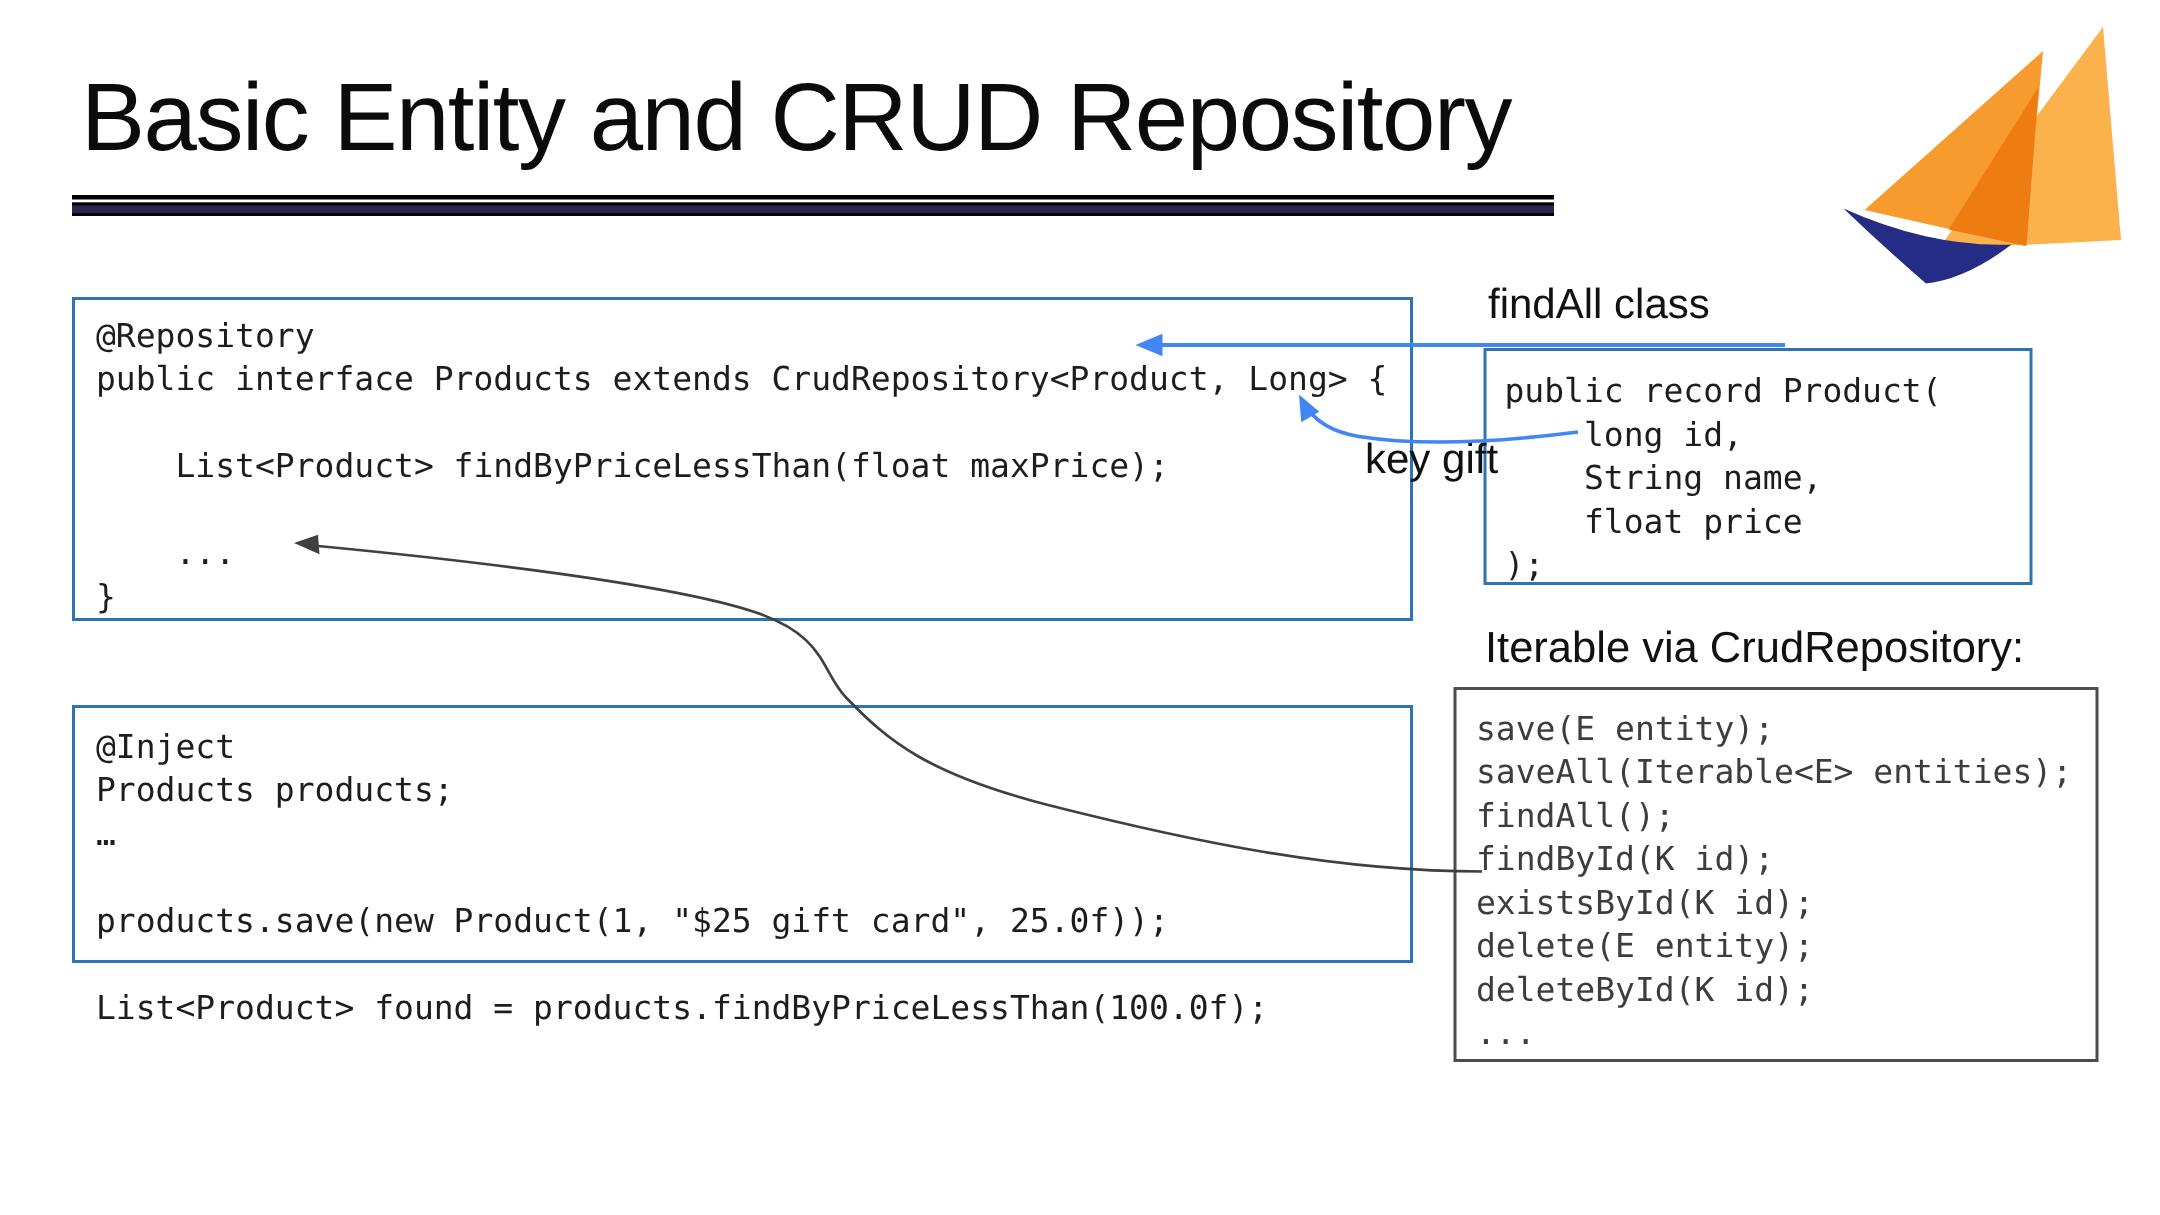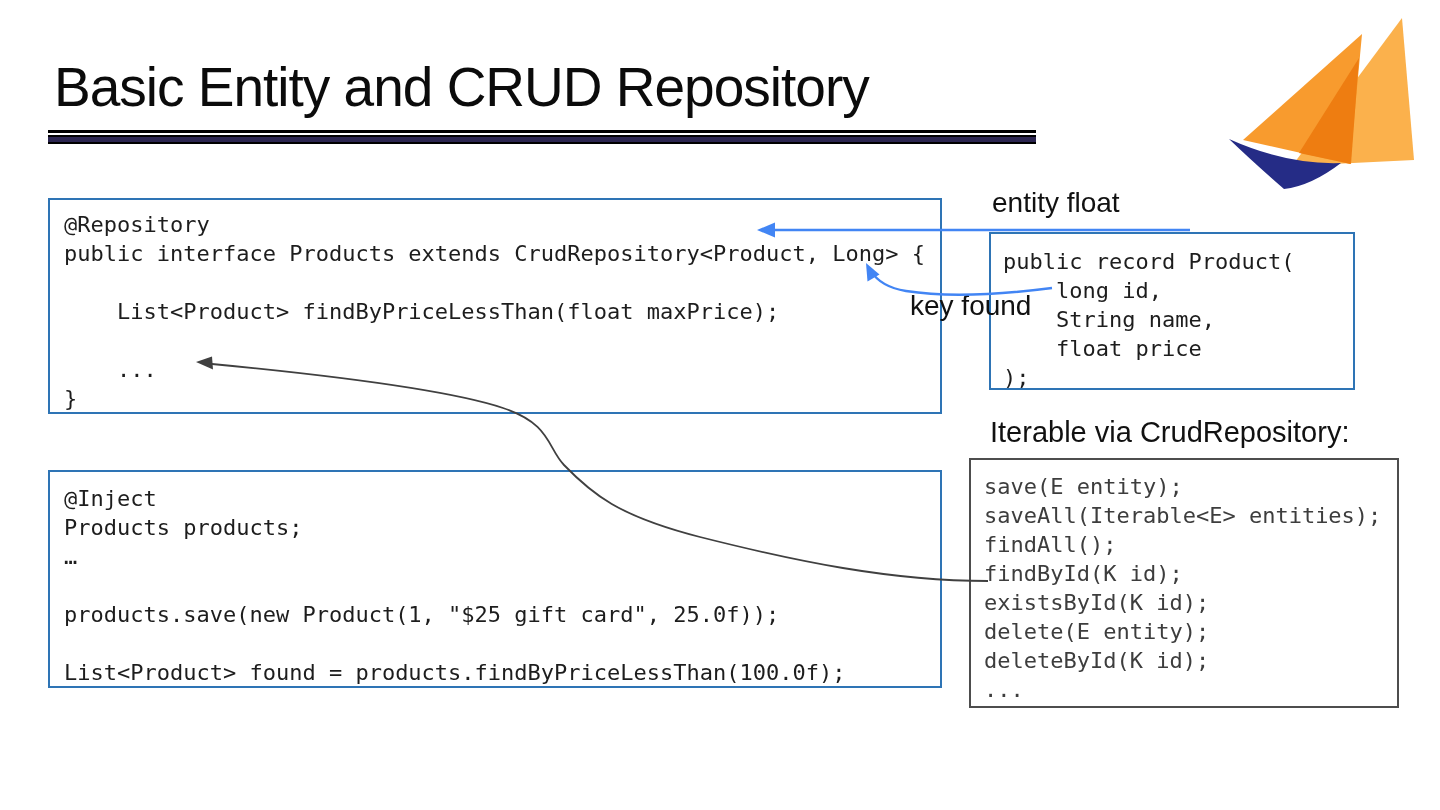--- a/index.html
+++ b/index.html
@@ -1,37 +1,37 @@
 <!DOCTYPE html>
 <html><head>
 <meta charset="utf-8">
 <style>
   html,body { margin:0; padding:0; background:#ffffff; }
   .slide {
     position:relative; width:1440px; height:810px; background:#ffffff;
     overflow:hidden; font-family:"Liberation Sans", sans-serif;
   }
   .title {
-    position:absolute; left:54px; top:59px; font-size:55px; line-height:1.05;
+    position:absolute; left:54px; top:45px; font-size:64px; line-height:1.05;
     color:#0b0b0b; letter-spacing:-1px; white-space:nowrap;
   }
   .rule-thin { position:absolute; left:48px; top:130px; width:988px; height:3px; background:#000; }
   .rule-thick {
     position:absolute; left:48px; top:135px; width:988px; height:9px;
     background:#2b2550; border-top:2px solid #000; border-bottom:2px solid #000; box-sizing:border-box;
   }
   .code {
     margin:0; font-family:"DejaVu Sans Mono", monospace;
     font-size:22px; line-height:29px; color:#1d1d1d; white-space:pre;
   }
   .codebox { position:absolute; box-sizing:border-box; background:#fff; }
   .blue-border { border:2px solid #2e74b5; }
   .gray-border { border:2px solid #4d4d4d; }
   .box-repo  { left:48px;  top:198px; width:894px; height:216px; padding:10px 0 12px 14px; }
-  .box-usage { left:48px;  top:470px; width:894px; height:218px; padding:12px 0 0 14px; }
+  .box-usage { left:48px;  top:470px; width:894px; height:172px; padding:12px 0 0 14px; }
   .box-entity { left:989px; top:232px; width:366px; height:158px; padding:13px 0 0 12px; }
   .box-inherited { left:969px; top:458px; width:430px; height:250px; padding:12px 0 0 13px; }
   .box-inherited .code { color:#3d3d3d; }
   .label { position:absolute; color:#111; font-size:28px; white-space:nowrap; }
   .label-entity { left:992px; top:187px; }
   .label-keytype { left:910px; top:290px; }
   .label-inherited { left:990px; top:416px; font-size:29px; }
   svg.overlay { position:absolute; left:0; top:0; width:1440px; height:810px; pointer-events:none; }
 </style>
 </head>
@@ -75,22 +75,22 @@
     <pre class="code">save(E entity);
 saveAll(Iterable&lt;E&gt; entities);
 findAll();
 findById(K id);
 existsById(K id);
 delete(E entity);
 deleteById(K id);
 ...</pre>
   </div>
 
-  <div class="label label-entity">entity float</div>
-  <div class="label label-keytype">key found</div>
+  <div class="label label-entity">findAll class</div>
+  <div class="label label-keytype">key gift</div>
   <div class="label label-inherited">Iterable via CrudRepository:</div>
 
   <svg class="overlay" viewBox="0 0 1440 810">
 
     <g>
       <path d="M1190 230 L774 230" stroke="#4285F4" stroke-width="2.6" fill="none"></path>
       <polygon points="757,230 775,222.5 775,237.5" fill="#4285F4"></polygon>
     </g>
 
     <g>

